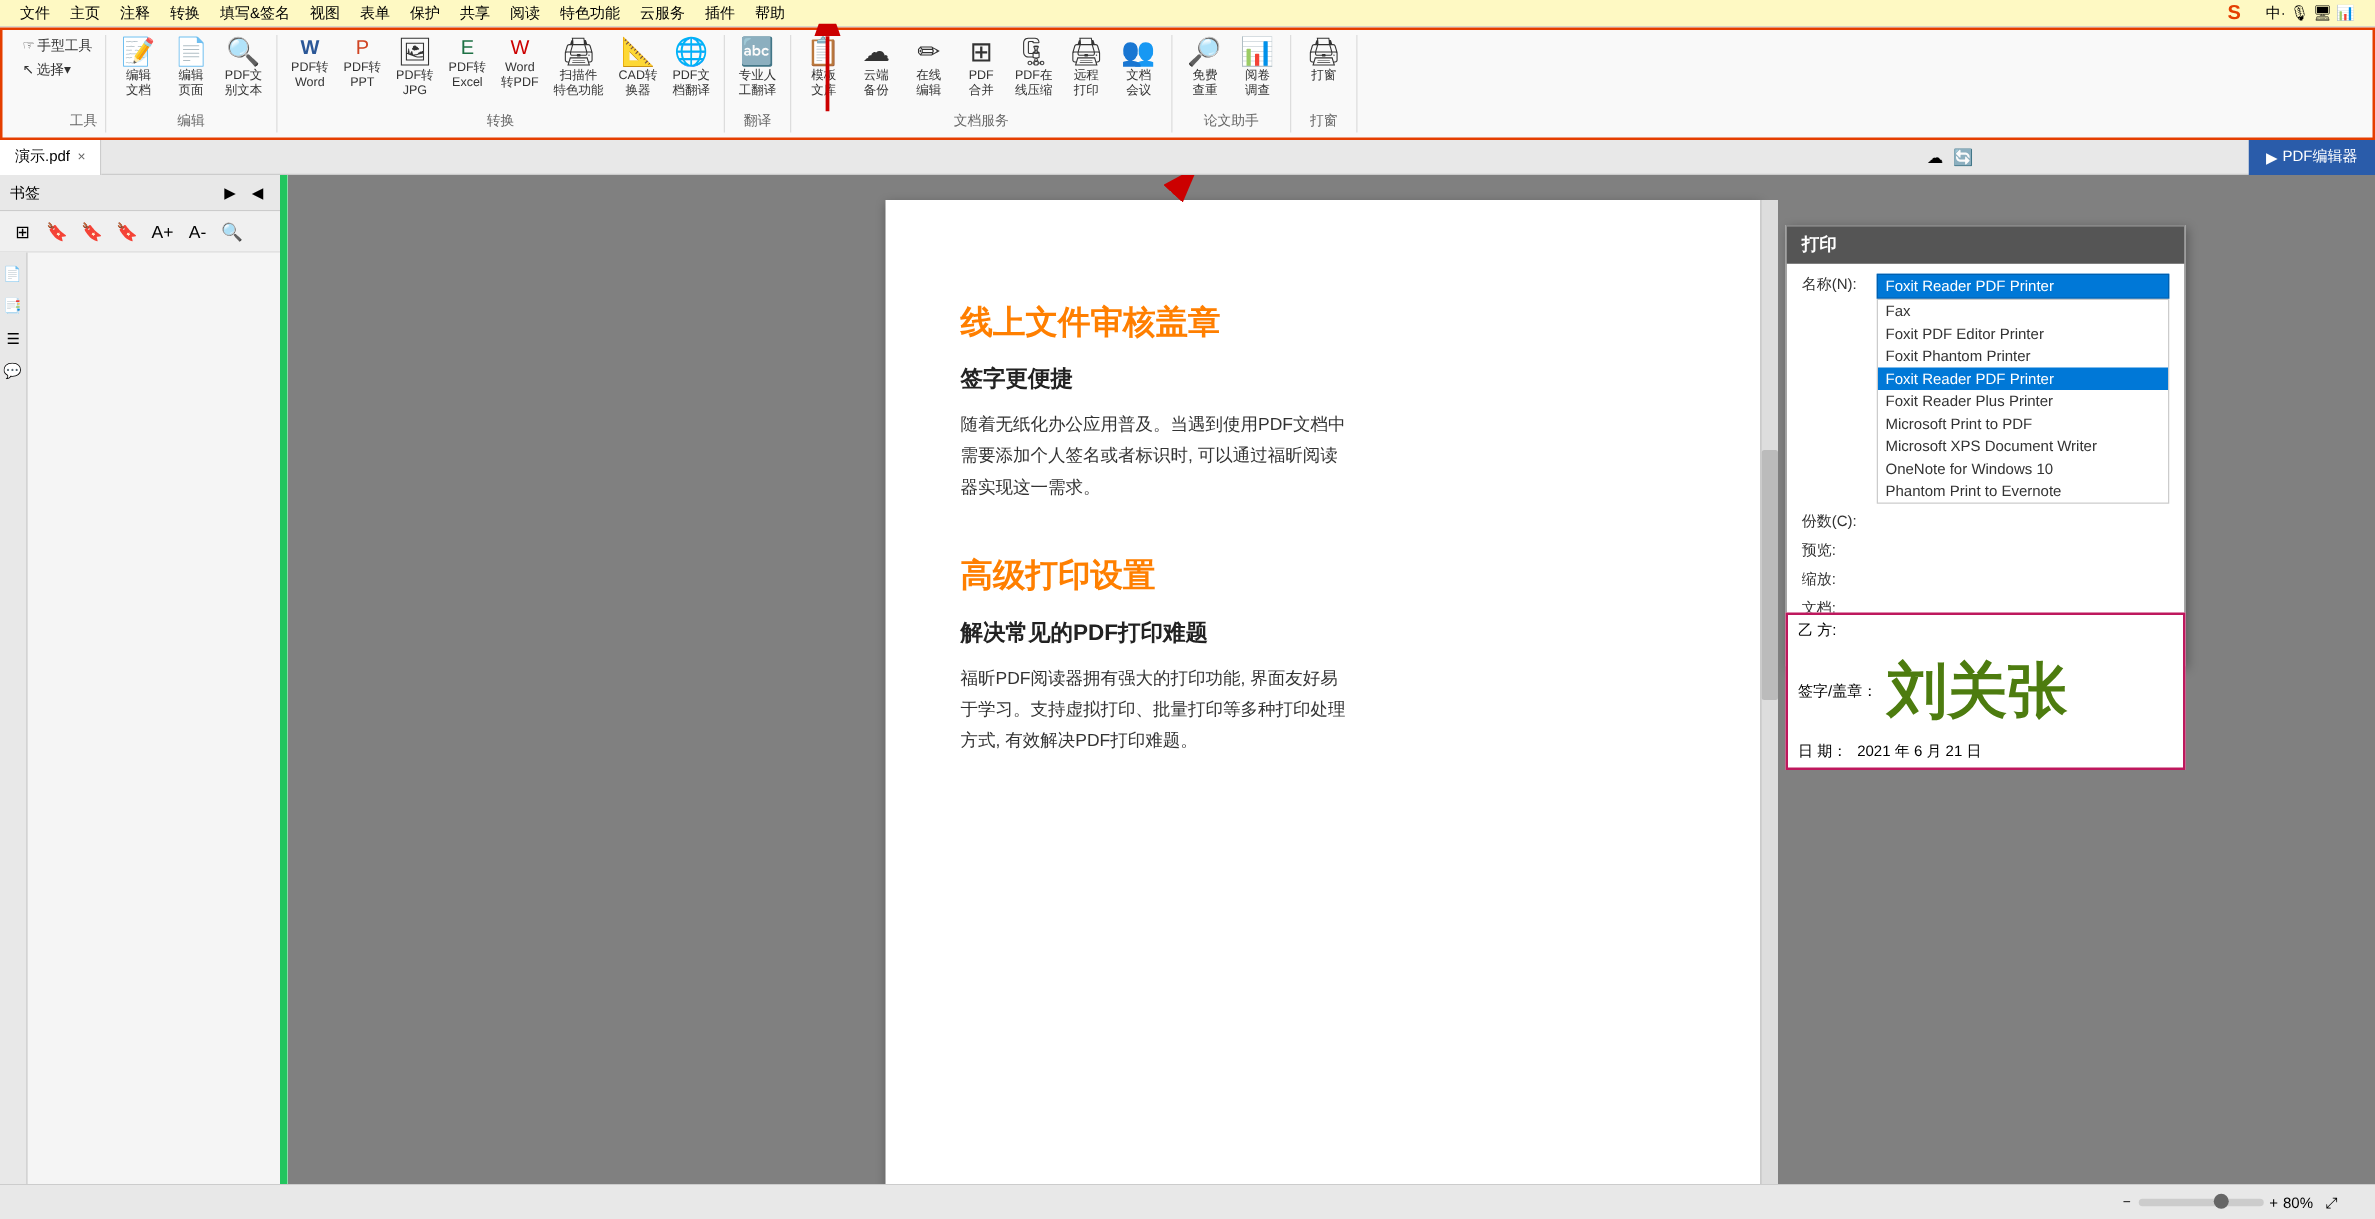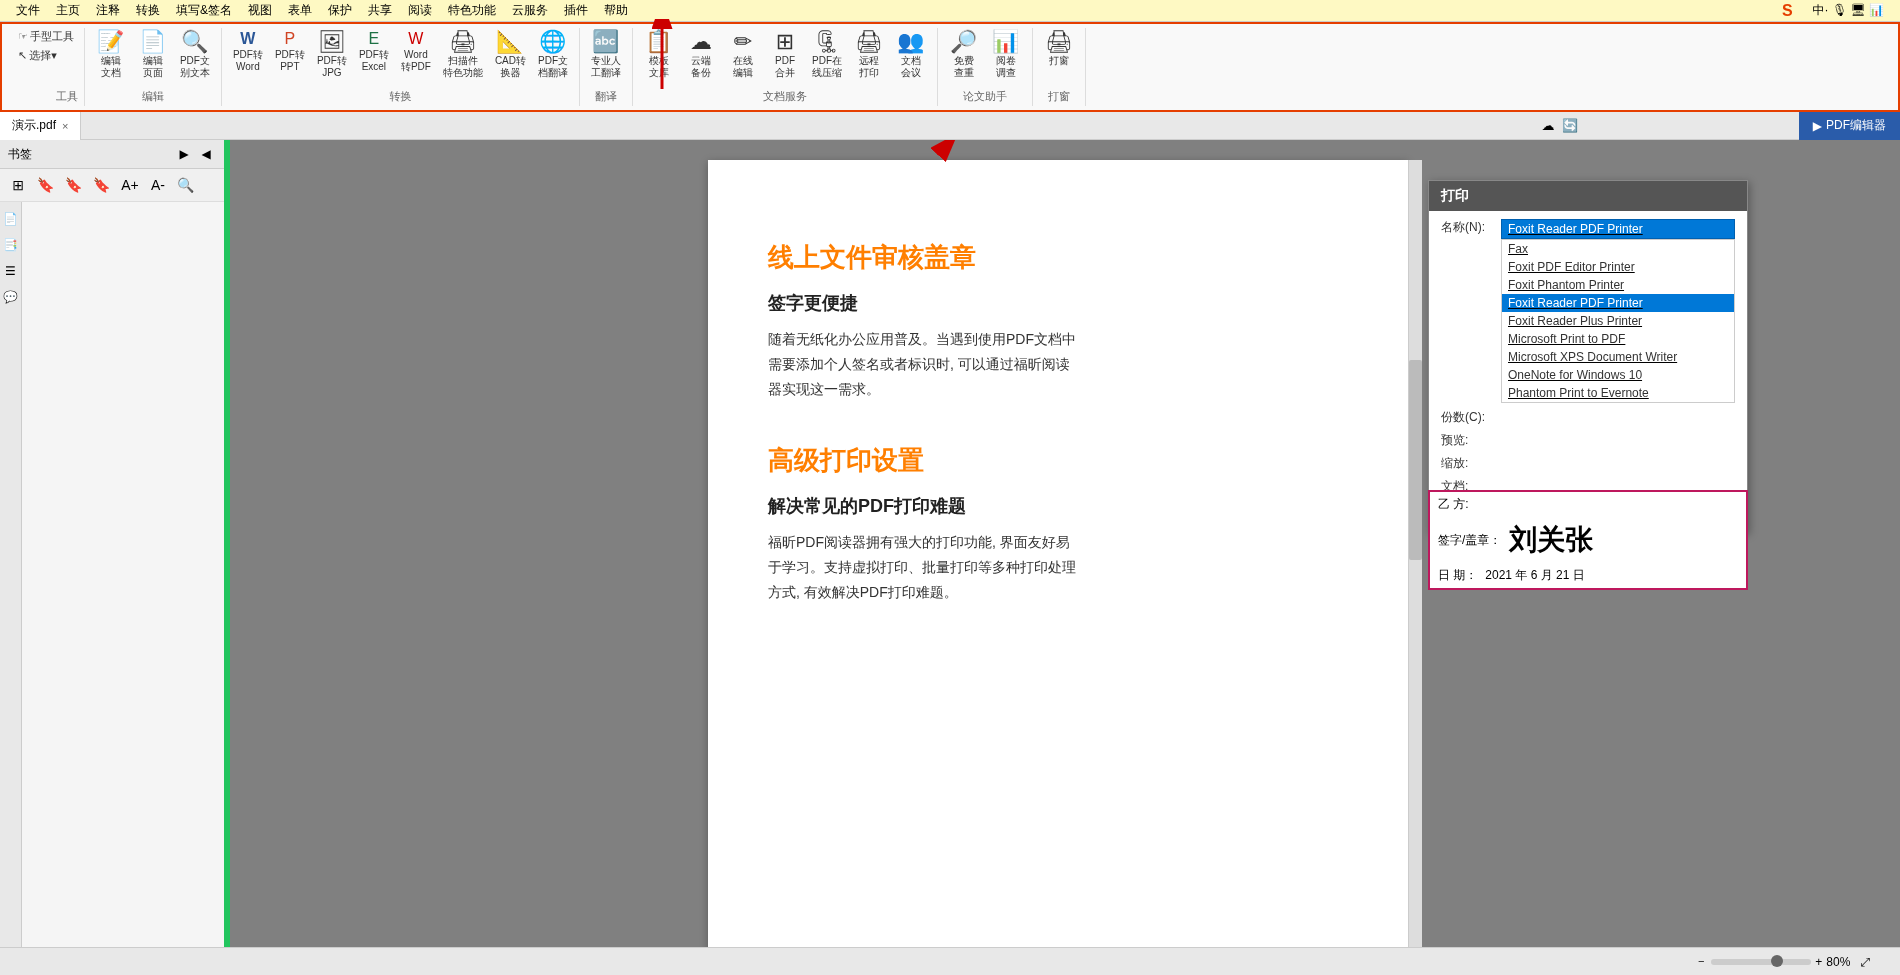--- a/index.html
+++ b/index.html
@@ -296,23 +296,23 @@
       border: 2px solid #be185d;
     }
     .sig-row {
       display: flex;
       align-items: center;
       padding: 4px 8px;
       font-size: 12px;
       gap: 8px;
     }
     .sig-name {
-      font-size: 28px;
+      font-size: 48px;
       font-weight: bold;
-      color: #000000;
+      color: #4d7c0f;
       font-family: Liberation Sans, sans-serif;
     }
 
     
     .status-bar {
       position: fixed;
       bottom: 0;
       left: 0;
       right: 0;
       height: 28px;
@@ -647,21 +647,21 @@
             于学习。支持虚拟打印、批量打印等多种打印处理<br>
             方式, 有效解决PDF打印难题。
           </div>
         </div>
 
         <div class="print-dialog">
           <div class="print-dialog-title">打印</div>
           <div class="print-dialog-body">
             <div class="print-row">
               <span class="print-label">名称(N):</span>
-              <div style="flex:1;text-decoration:underline;">
+              <div style="flex:1;">
                 <div class="print-input-selected">Foxit Reader PDF Printer</div>
                 <div class="print-list">
                   <div class="print-list-item">Fax</div>
                   <div class="print-list-item">Foxit PDF Editor Printer</div>
                   <div class="print-list-item">Foxit Phantom Printer</div>
                   <div class="print-list-item selected">Foxit Reader PDF Printer</div>
                   <div class="print-list-item">Foxit Reader Plus Printer</div>
                   <div class="print-list-item">Microsoft Print to PDF</div>
                   <div class="print-list-item">Microsoft XPS Document Writer</div>
                   <div class="print-list-item">OneNote for Windows 10</div>

